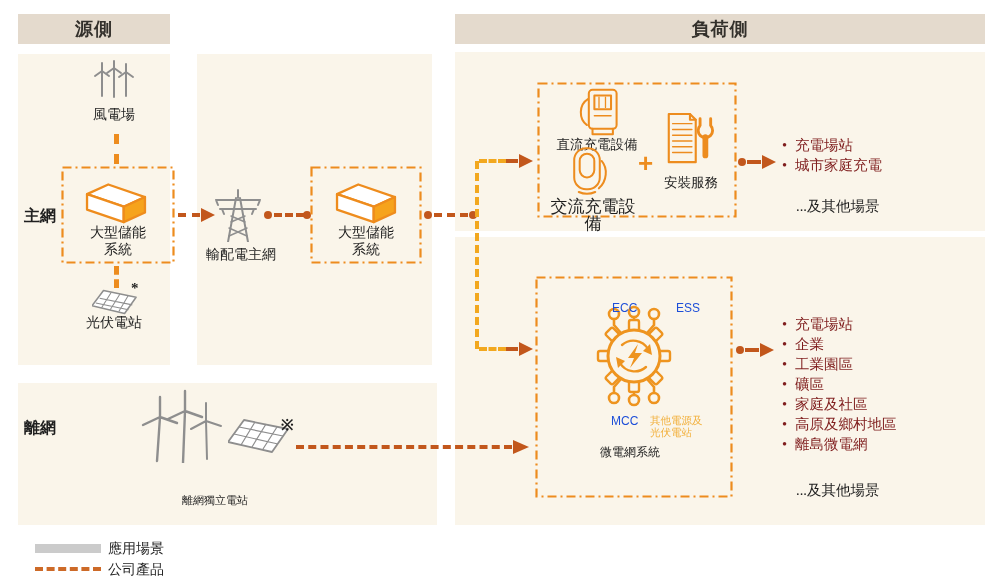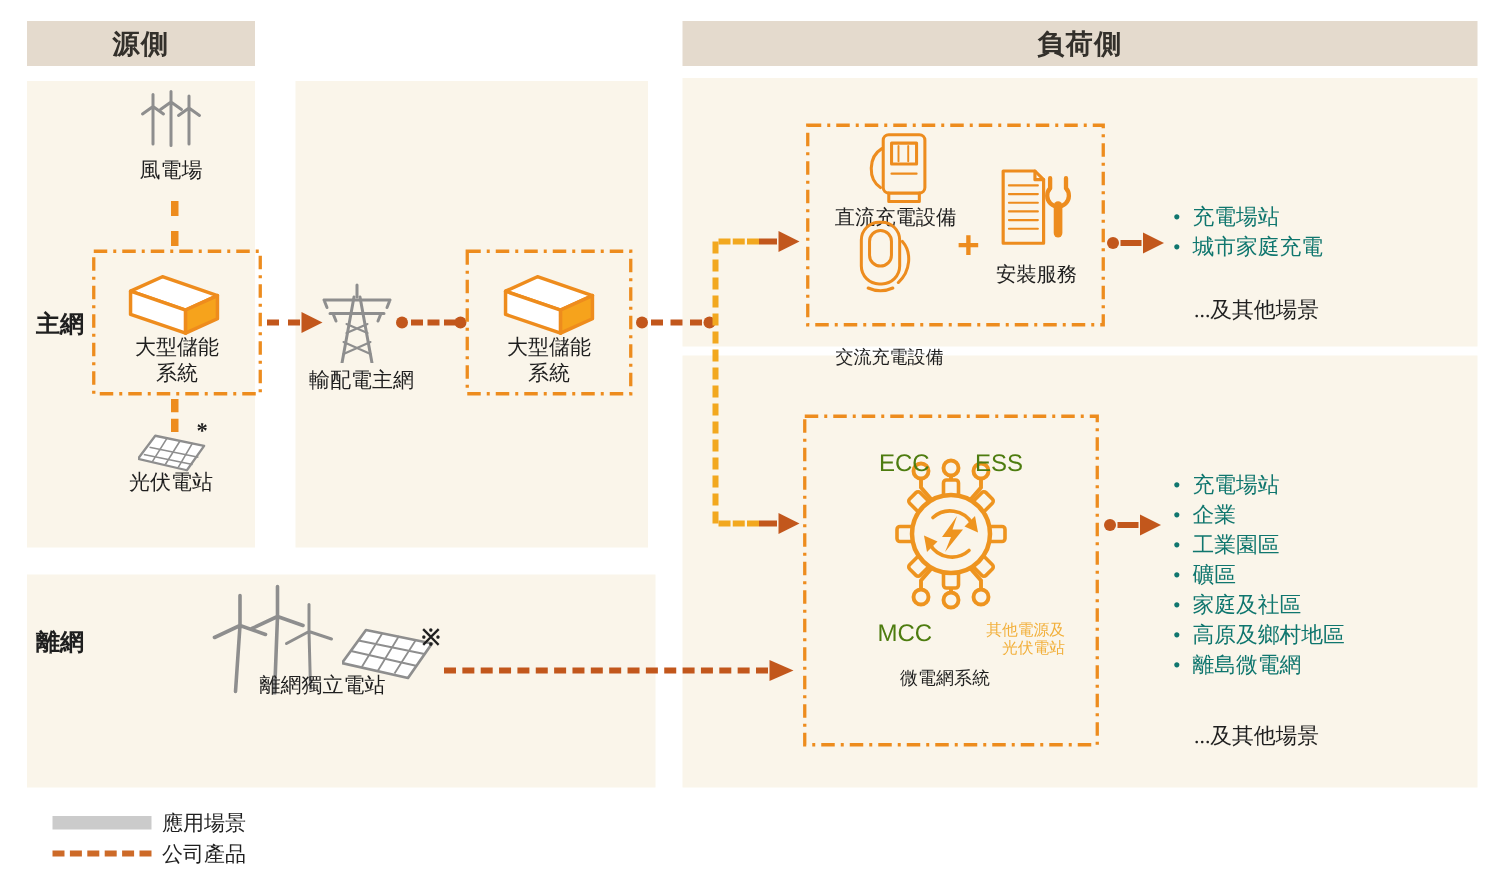--- a/index.html
+++ b/index.html
@@ -11,27 +11,27 @@
   .lbl{position:absolute;font-size:14px;color:#1f1f1f;text-align:center;line-height:17px;}
   .rowlbl{position:absolute;font-weight:bold;font-size:16px;color:#1f1f1f;}
   .dashbox{position:absolute;}
   .vdash-o{position:absolute;width:0;border-left:5px dashed #ed8c1e;}
   .vdash-y{position:absolute;width:0;border-left:4px dashed #f2a81f;}
   .hdash-d{position:absolute;height:0;border-top:4px dashed #c2571c;}
   .hdash-y{position:absolute;height:0;border-top:4px dashed #f2a81f;}
   .tri-r{position:absolute;width:0;height:0;border-top:7px solid transparent;
          border-bottom:7px solid transparent;border-left:14px solid #c2571c;}
   .dot{position:absolute;width:8px;height:8px;border-radius:50%;background:#c2571c;}
-  .outcomes{position:absolute;margin:0;padding:0;list-style:none;font-size:14.5px;color:#0f766e;}
+  .outcomes{position:absolute;margin:0;padding:0;list-style:none;font-size:14.5px;color:#7f1d1d;}
   .outcomes li{line-height:20px;}
   .outcomes li::before{content:"\2022";margin-right:8px;}
   .more{position:absolute;font-size:14.5px;color:#1f1f1f;}
   .mark{position:absolute;font-weight:bold;color:#1f1f1f;}
-  .gearlbl{position:absolute;font-family:"Liberation Sans",sans-serif;font-size:16px;color:#4d7c0f;}
-  .gearlbl-sm{position:absolute;font-size:10.5px;color:#f2b03c;line-height:12px;text-align:right;}
+  .gearlbl{position:absolute;font-family:"Liberation Sans",sans-serif;font-size:12px;color:#1d4ed8;margin-left:26px;}
+  .gearlbl-sm{position:absolute;font-size:10.5px;color:#f2b03c;line-height:12px;text-align:left;}
   .plus{position:absolute;font-family:"Liberation Sans",sans-serif;font-weight:bold;
         font-size:26px;color:#ed8c1e;line-height:26px;}
   .legend-bar{position:absolute;width:66px;height:9px;background:#cbcbcb;}
   .legend-dash{position:absolute;width:66px;height:0;border-top:4px dashed #cd6a28;}
   .legend-txt{position:absolute;font-size:14px;color:#1f1f1f;}
   svg{display:block;}
 </style>
 </head>
 <body>
 
@@ -145,21 +145,21 @@
       <path d="M72,70 L71,32 M71,32 L71,14 M71,32 L56,40 M71,32 L86,37" stroke-width="2"></path>
     </svg>
   </div>
   <div style="position:absolute;left:228px;top:416px;">
     <svg width="62" height="40" viewBox="0 0 62 40" fill="#ffffff" stroke="#8e8e8e" stroke-width="1.8" stroke-linejoin="round">
       <polygon points="16,4 60,13 44,36 0,26"></polygon>
       <path d="M11,11 L55,20 M6,18 L50,28 M27,6 L13,29 M38,8 L24,31 M49,11 L35,33" fill="none" stroke-width="1.2"></path>
     </svg>
   </div>
   <div class="mark" style="left:281px;top:414px;font-size:15px;">※</div>
-  <div class="lbl" style="left:140px;top:449px;width:150px;font-size:14px;">離網獨立電站</div>
+  <div class="lbl" style="left:140px;top:492px;width:150px;font-size:11px;">離網獨立電站</div>
 
   <div class="hdash-d" style="left:296px;top:445px;width:216px;"></div>
   <div class="tri-r" style="left:513px;top:440px;border-left-width:16px;"></div>
 
   <div class="dashbox" style="left:537px;top:82px;">
     <svg width="200" height="136">
         <rect x="1.5" y="1.5" width="197" height="133" fill="none" stroke="#ed8c1e" stroke-width="2.2" stroke-dasharray="9 4 2 4"></rect>
       </svg>
   </div>
   <div style="position:absolute;left:576px;top:88px;">
@@ -174,21 +174,21 @@
   </div>
   <div class="lbl" style="left:549px;top:136px;width:96px;font-size:13.5px;">直流充電設備</div>
   <div style="position:absolute;left:566px;top:146px;">
     <svg width="42" height="50" viewBox="0 0 46 54" fill="none" stroke="#ed8c1e" stroke-width="2.2" stroke-linecap="round" stroke-linejoin="round">
       <rect x="9" y="2" width="28" height="45" rx="13"></rect>
       <rect x="15" y="8" width="16" height="26" rx="8"></rect>
       <path d="M39,16 C46,24 45,38 36,46"></path>
       <path d="M14,50 Q23,54 32,50"></path>
     </svg>
   </div>
-  <div class="lbl" style="left:545px;top:198px;width:96px;font-size:12px;margin-top:32px;">交流充電設備</div>
+  <div class="lbl" style="left:545px;top:198px;width:96px;font-size:17px;">交流充電設備</div>
   <div class="plus" style="left:638px;top:150px;">+</div>
   <div style="position:absolute;left:663px;top:110px;">
     <svg width="52" height="60" viewBox="0 0 54 62" fill="none" stroke="#ed8c1e" stroke-width="2.2" stroke-linecap="round" stroke-linejoin="round">
       <path d="M6,4 L28,4 L34,10 L34,54 L6,54 Z"></path>
       <path d="M28,4 L28,10 L34,10"></path>
       <path d="M10,14 L30,14 M10,20 L30,20 M10,26 L30,26 M10,32 L30,32 M10,38 L30,38 M10,44 L30,44" stroke-width="1.5"></path>
       <path d="M38.5,16 A7.5,7.5 0 1 0 49.5,16 M38.5,16 L38.5,9 M49.5,16 L49.5,9" stroke-width="3"></path>
       <path d="M44,28 L44,47" stroke-width="6"></path>
     </svg>
   </div>

